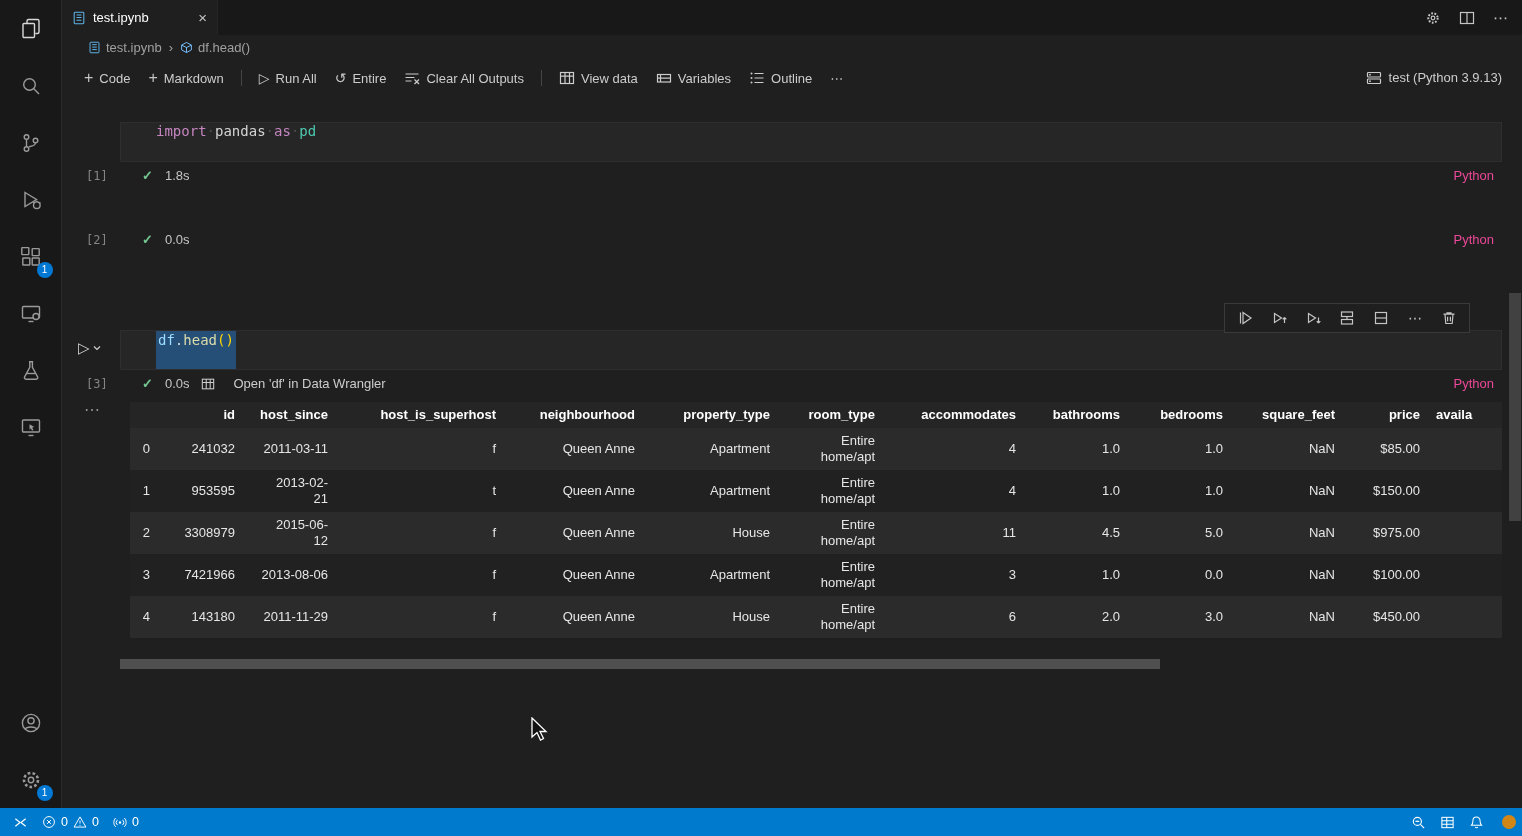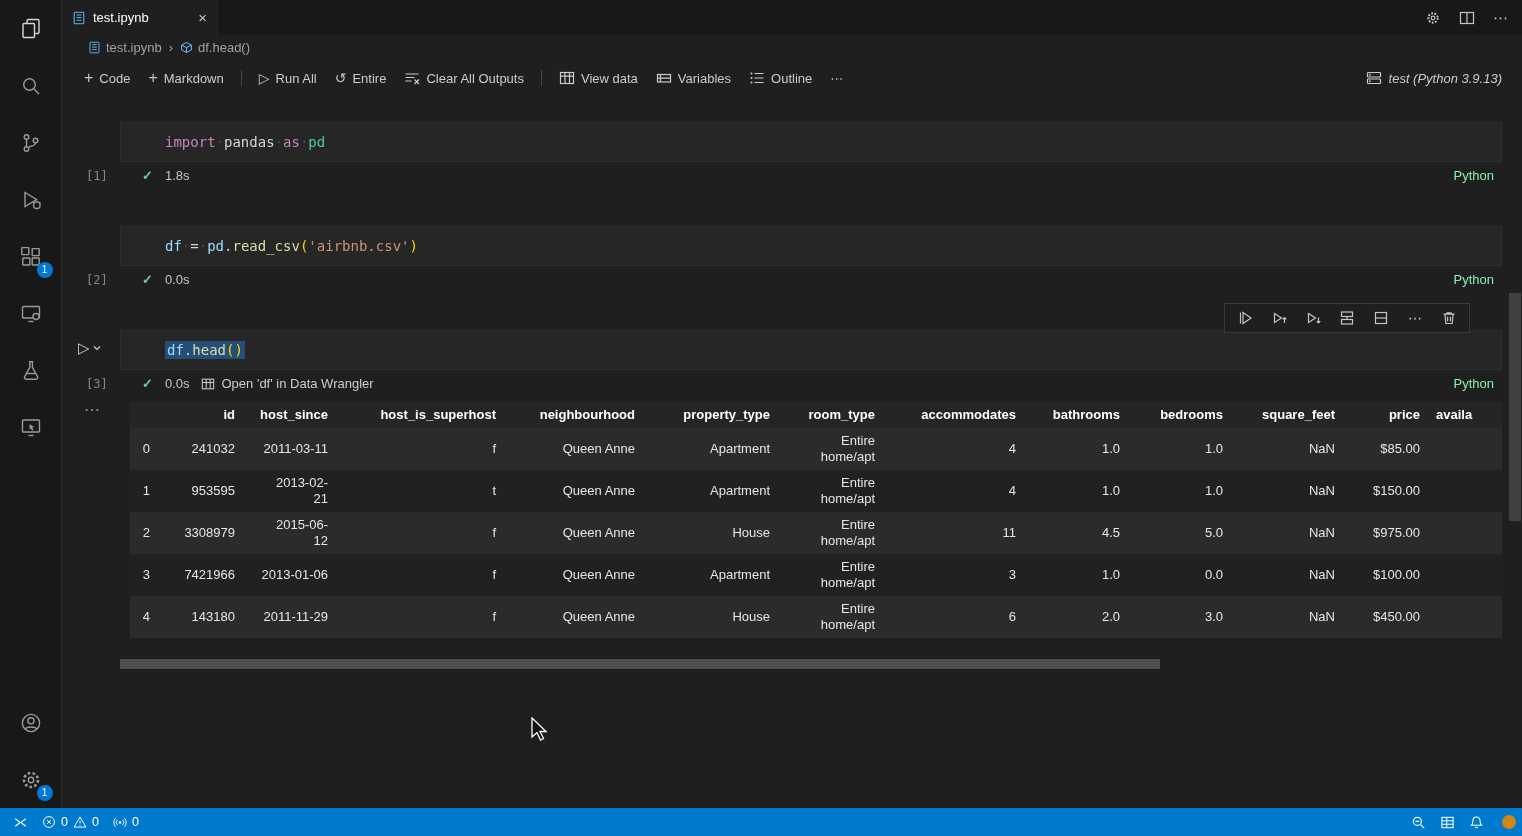--- a/index.html
+++ b/index.html
@@ -32,35 +32,35 @@
                  align-items:center; gap:7px; padding-left:26px; font-size:13px; color:#a0a0a0; }
   .bc-item { display:flex; align-items:center; gap:5px; }
 
   
   .nb-toolbar { position:absolute; left:62px; top:59px; right:0; height:38px; display:flex;
                 align-items:center; padding:0 14px; gap:2px; font-size:13px; color:#cccccc; }
   .tb-btn { display:flex; align-items:center; gap:6px; padding:4px 8px; border-radius:4px; cursor:pointer; }
   .tb-plus { font-size:16px; line-height:14px; color:#c5c5c5; }
   .tb-play { font-size:14px; color:#c5c5c5; }
   .tb-sep { width:1px; height:16px; background:#454545; margin:0 7px; }
-  .kernel { margin-left:auto; display:flex; gap:7px; align-items:center; padding-right:6px;font-style:italic; }
+  .kernel { margin-left:auto; display:flex; gap:7px; padding-right:6px; }
 
   
   .cell { position:absolute; left:120px; width:1382px; }
   #cell1 { top:122px; } #cell2 { top:226px; } #cell3 { top:330px; }
   .cell-editor { height:40px; background:#262626; border:1px solid #2e2e2e; display:flex;
-                 align-items:center; padding-left:44px;
+                 padding-left:35px;
                  font-family:"DejaVu Sans Mono", monospace; font-size:14px; }
   .cell-status { height:27px; display:flex; align-items:center; gap:12px; padding-left:22px;
                  font-size:13px; color:#c5c5c5; position:relative; }
   .check { color:#73c991; font-size:13px; font-weight:bold; }
-  .lang { position:absolute; right:8px; color:#86efac; cursor:pointer; }
+  .lang { position:absolute; right:8px; color:#ec4899; cursor:pointer; }
   .exec { position:absolute; left:-34px; bottom:6px; font-family:"DejaVu Sans Mono", monospace;
           font-size:12px; color:#858585; }
-  .wrangler-link { display:flex; align-items:center; gap:6px; color:#cccccc; cursor:pointer; }
+  .wrangler-link { display:flex; align-items:center; gap:18px; color:#cccccc; cursor:pointer; }
   .sel { background:#264f78; padding:1px 2px; }
 
   .tok-kw   { color:#C586C0; } .tok-plain { color:#D4D4D4; } .tok-type { color:#4EC9B0; }
   .tok-var  { color:#9CDCFE; } .tok-fn    { color:#DCDCAA; } .tok-str  { color:#CE9178; }
   .tok-br   { color:#FFD700; } .tok-op    { color:#D4D4D4; } .tok-ws   { color:#4b4b4b; }
 
   .run-gutter { position:absolute; left:-42px; top:9px; display:flex; align-items:center; gap:2px;
                 color:#d0d0d0; font-size:15px; cursor:pointer; }
   .cell-toolbar { position:absolute; top:-27px; right:32px; height:30px; display:flex; align-items:center;
                   background:#1f1f1f; border:1px solid #3a3a3a; padding:0 3px; }
@@ -324,23 +324,20 @@
     </div>
     <div class="cell-status">
       <span class="check">✓</span>
       <span>1.8s</span>
       <span class="lang">Python</span>
     </div>
     <span class="exec">[1]</span>
   </div>
 
   <div class="cell" id="cell2">
-    <div class="cell-editor">
-      <span><span class="tok-var">df</span><span class="tok-ws">·</span><span class="tok-op">=</span><span class="tok-ws">·</span><span class="tok-var">pd</span><span class="tok-plain">.</span><span class="tok-fn">read_csv</span><span class="tok-br">(</span><span class="tok-str">'airbnb.csv'</span><span class="tok-br">)</span></span>
-    </div>
     <div class="cell-status">
       <span class="check">✓</span>
       <span>0.0s</span>
       <span class="lang">Python</span>
     </div>
     <span class="exec">[2]</span>
   </div>
 
   <div class="cell" id="cell3" style="position:absolute;">
     <div class="run-gutter">
@@ -477,21 +474,21 @@
             <td>11</td>
             <td>4.5</td>
             <td>5.0</td>
             <td>NaN</td>
             <td>$975.00</td>
             <td></td>
           </tr>
           <tr>
             <td>3</td>
             <td>7421966</td>
-            <td>2013-01-06</td>
+            <td>2013-08-06</td>
             <td>f</td>
             <td>Queen Anne</td>
             <td>Apartment</td>
             <td>Entire
 home/apt</td>
             <td>3</td>
             <td>1.0</td>
             <td>0.0</td>
             <td>NaN</td>
             <td>$100.00</td>

